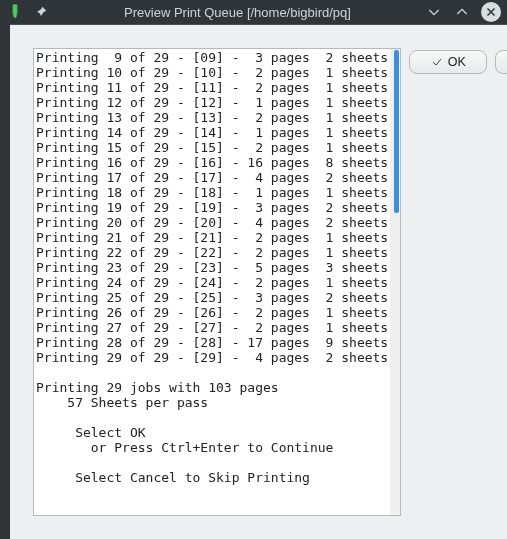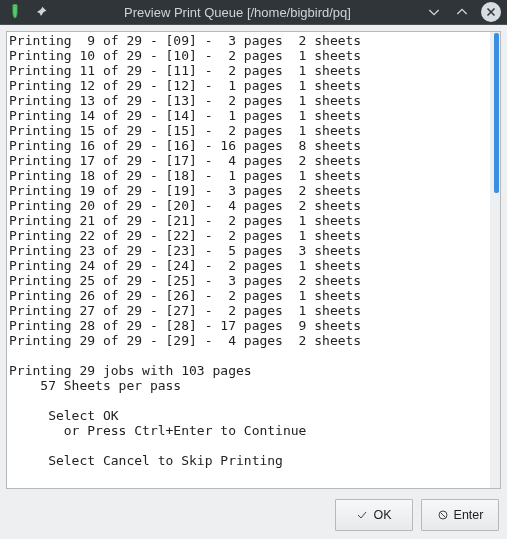--- a/index.html
+++ b/index.html
@@ -57,24 +57,25 @@
       background: #d8dde0;
       display: flex;
       align-items: center;
       justify-content: center;
       cursor: pointer;
     }
     .content-wrap {
       flex: 1;
       background: #eeeff0;
       border-top: 1px solid #4a4f52;
-      padding: 6px;
-      display: flex;
-      flex-direction: column;
+      padding: 23px;
+      display: flex;
+      flex-direction: row;
       gap: 8px;
+      margin-left: 10px;
     }
     .text-frame {
       flex: 1;
       background: #fff;
       border: 1px solid #b6b9bb;
       position: relative;
       display: flex;
     }
     .text-area {
       flex: 1;
@@ -101,24 +102,24 @@
       border-radius: 2px;
     }
     .button-row {
       display: flex;
       justify-content: flex-end;
       gap: 8px;
       padding: 2px 2px 2px 0;
     }
     .btn {
       min-width: 78px;
-      height: 32px;
+      height: 24px;
       background: linear-gradient(#f7f8f8, #e7e9ea);
       border: 1px solid #b6b9bb;
-      border-radius: 1px;
+      border-radius: 8px;
       font-size: 12.5px;
       color: #222;
       display: flex;
       align-items: center;
       justify-content: center;
       gap: 5px;
       cursor: pointer;
       padding: 0 12px;
     }
     .btn svg { width: 12px; height: 12px; stroke: #333; stroke-width: 1.8; fill: none; }

